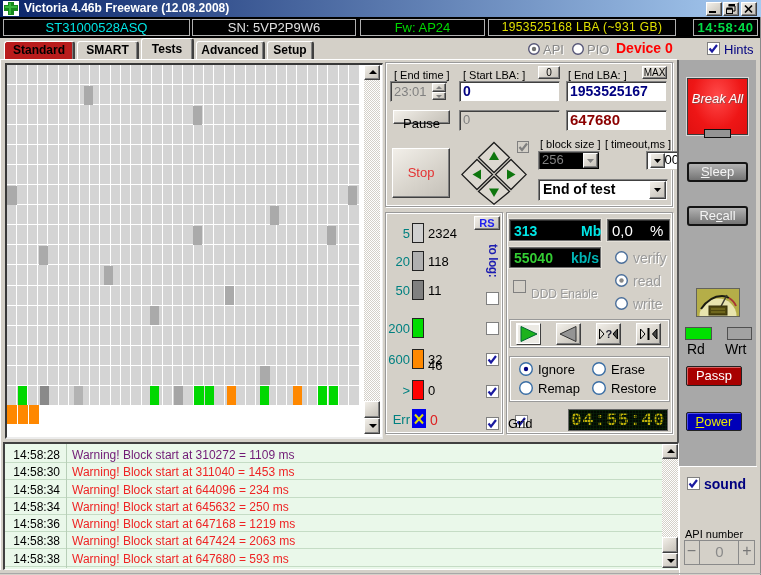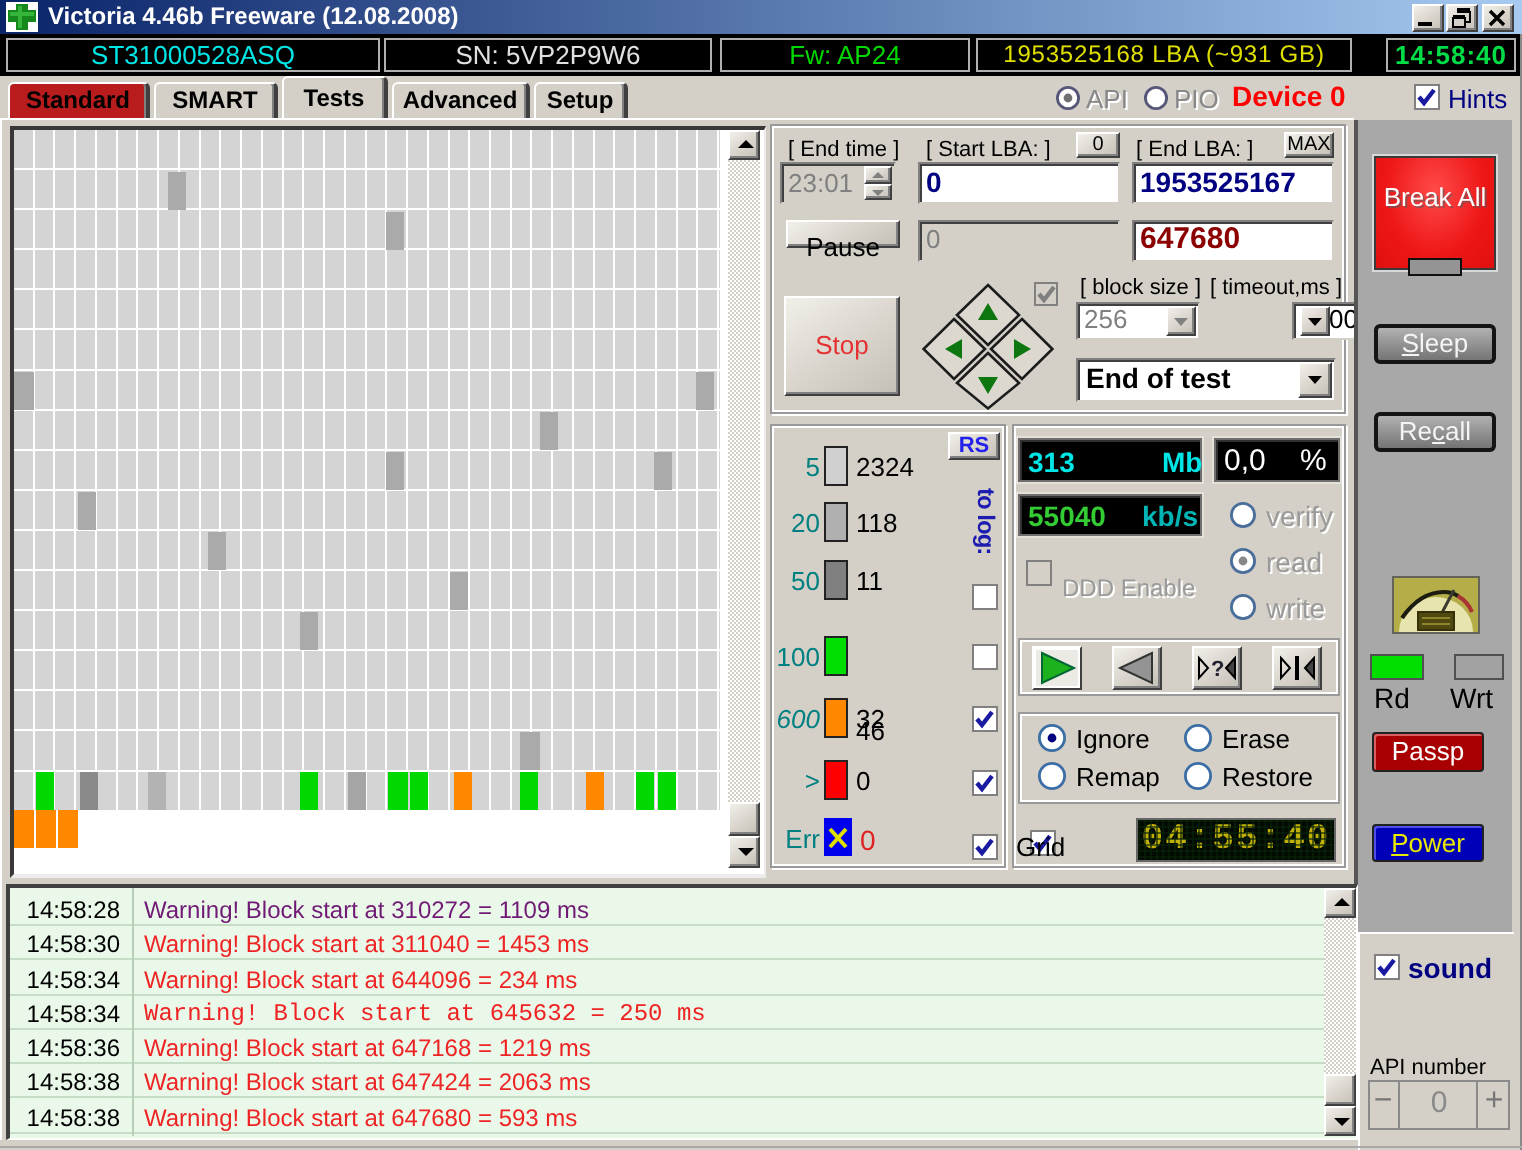--- a/index.html
+++ b/index.html
@@ -142,21 +142,21 @@
 <polygon points="11.5,33.5 20,28.5 20,38.5" fill="#0e760e"></polygon>
 <polygon points="54.5,33.5 46,28.5 46,38.5" fill="#0e760e"></polygon>
 <polygon points="28,47.5 38,47.5 33,56" fill="#0e760e"></polygon>
 </g>
   </svg>
 <svg class="abs" style="left:517px;top:141px" width="12" height="12">
     <rect x="0.5" y="0.5" width="11" height="11" fill="#d4d0c8" stroke="#808080"></rect>
     <path d="M2.5 6.0 l2.5 3 l5 -6.5" stroke="#808080" stroke-width="2.2" fill="none"></path>
   </svg>
 <div class="abs lbl" style="left:540px;top:138px;font-size:11px;">[ block size ]</div>
-<div class="abs edit" style="left:538px;top:151px;width:62px;height:19px;background:#ffffff;color:#808080;font-size:13px;line-height:16px;padding-left:3px;">256</div>
+<div class="abs edit" style="left:538px;top:151px;width:62px;height:19px;background:#000000;color:#808080;font-size:13px;line-height:16px;padding-left:3px;">256</div>
 <div class="abs btn" style="left:583px;top:153px;width:15px;height:15px;">
     <svg width="13" height="13">
       <path d="M3 5 L10 5 L6.5 9 Z" fill="#808080"></path>
     </svg>
   </div>
 <div class="abs lbl" style="left:605px;top:138px;font-size:11px;">[ timeout,ms ]</div>
 <div class="abs edit" style="left:602px;top:151px;width:65px;height:19px;font-size:13px;line-height:16px;padding-left:3px;margin-left:44px;">10000</div>
 <div class="abs btn" style="left:650px;top:153px;width:15px;height:15px;">
     <svg width="13" height="13">
       <path d="M3 5 L10 5 L6.5 9 Z" fill="#000"></path>
@@ -173,24 +173,24 @@
 <div class="abs" style="left:486px;top:244px;font-size:12px;font-weight:bold;color:#1c1cb0;writing-mode:vertical-rl;letter-spacing:-0.5px;">to log:</div>
 <div class="abs teal" style="left:386px;top:226px;width:24px;font-size:13px;text-align:right;">5</div>
 <div class="abs" style="left:412px;top:223px;width:12px;height:20px;background:#d0d0d0;border:1px solid #222;"></div>
 <div class="abs" style="left:428px;top:226px;font-size:13px;color:#000;">2324</div>
 <div class="abs teal" style="left:386px;top:254px;width:24px;font-size:13px;text-align:right;">20</div>
 <div class="abs" style="left:412px;top:251px;width:12px;height:20px;background:#b0b0b0;border:1px solid #222;"></div>
 <div class="abs" style="left:428px;top:254px;font-size:13px;color:#000;">118</div>
 <div class="abs teal" style="left:386px;top:283px;width:24px;font-size:13px;text-align:right;">50</div>
 <div class="abs" style="left:412px;top:280px;width:12px;height:20px;background:#808080;border:1px solid #222;"></div>
 <div class="abs" style="left:428px;top:283px;font-size:13px;color:#000;">11</div>
-<div class="abs teal" style="left:386px;top:321px;width:24px;font-size:13px;text-align:right;">100</div>
+<div class="abs teal" style="left:386px;top:321px;width:24px;font-size:13px;text-align:right;">200</div>
 <div class="abs" style="left:412px;top:318px;width:12px;height:20px;background:#00dd00;border:1px solid #222;"></div>
 <div class="abs" style="left:428px;top:321px;font-size:13px;color:#000;margin-top:37px;">46</div>
-<div class="abs teal" style="left:386px;top:352px;width:24px;font-size:13px;text-align:right;font-style:italic;">600</div>
+<div class="abs teal" style="left:386px;top:352px;width:24px;font-size:13px;text-align:right;">600</div>
 <div class="abs" style="left:412px;top:349px;width:12px;height:20px;background:#ff8800;border:1px solid #222;"></div>
 <div class="abs" style="left:428px;top:352px;font-size:13px;color:#000;">32</div>
 <div class="abs teal" style="left:386px;top:383px;width:24px;font-size:13px;text-align:right;">&gt;</div>
 <div class="abs" style="left:412px;top:380px;width:12px;height:20px;background:#ff0000;border:1px solid #222;"></div>
 <div class="abs" style="left:428px;top:383px;font-size:13px;color:#000;">0</div>
 <div class="abs teal" style="left:386px;top:412px;width:24px;font-size:13px;text-align:right;">Err</div>
 <svg class="abs" style="left:412px;top:409px" width="14" height="19">
     <rect width="14" height="19" fill="#0000ee"></rect>
 <path d="M3 5.5 L11 14.5 M11 5.5 L3 14.5" stroke="#e0e000" stroke-width="2"></path>
   </svg>
@@ -285,21 +285,21 @@
 <div class="abs" style="left:611px;top:381px;font-size:13px;">Restore</div>
 <svg class="abs" style="left:515px;top:415px" width="13" height="13">
     <rect x="0.5" y="0.5" width="12" height="12" fill="#fff" stroke="#808080"></rect>
     <path d="M2.5 6.5 l2.5 3 l5 -6.5" stroke="#1a1aa0" stroke-width="2.2" fill="none"></path>
   </svg>
 <div class="abs" style="left:508px;top:416px;font-size:13px;">Grid</div>
 <div class="abs" style="left:568px;top:409px;width:100px;height:22px;background:#020a02;border:1px solid #666;color:#c0b008;font-family:'Liberation Mono',monospace;font-weight:bold;font-size:18px;line-height:20px;text-align:center;letter-spacing:1px;">04:55:40<div style="position:absolute;left:0;top:0;width:100%;height:100%;background-image:repeating-linear-gradient(to right,rgba(8,34,8,.6) 0 1px,transparent 1px 3px),repeating-linear-gradient(to bottom,rgba(8,34,8,.6) 0 1px,transparent 1px 3px);"></div></div>
 <div class="abs" style="left:677px;top:60px;width:2px;height:406px;background:#555;"></div>
 <div class="abs" style="left:679px;top:60px;width:77px;height:406px;background:#a8a8a8;"></div>
 <div class="abs" style="left:756px;top:40px;width:5px;height:535px;background:#d4d0c8;"></div>
-<div class="abs" style="left:687px;top:78px;width:61px;height:57px;background:radial-gradient(ellipse at 50% 30%,#ff4a4a 0%,#ee1616 60%,#e01010 100%);border:1px solid #3a3a3a;box-shadow:0 0 0 1px #d8d8d8;color:#fff;font-size:13px;text-align:center;line-height:40px;text-shadow:1px 1px 0 rgba(90,90,90,.6);">Break All</div>
+<div class="abs" style="left:687px;top:78px;width:61px;height:57px;background:radial-gradient(ellipse at 50% 30%,#ff4a4a 0%,#ee1616 60%,#e01010 100%);border:1px solid #3a3a3a;box-shadow:0 0 0 1px #d8d8d8;color:#fff;font-size:13px;text-align:center;line-height:40px;text-shadow:1px 1px 0 rgba(90,90,90,.6);font-style:italic;">Break All</div>
 <div class="abs" style="left:704px;top:129px;width:27px;height:9px;background:#949494;border:1.5px solid #101010;"></div>
 <div class="abs" style="left:687px;top:162px;width:61px;height:20px;background:linear-gradient(#b2b2b2,#747474);border:2px solid #141414;border-radius:3px;color:#f4f4f4;font-size:13px;text-align:center;line-height:16px;"><span style="text-decoration:underline;">S</span>leep</div>
 <div class="abs" style="left:687px;top:206px;width:61px;height:20px;background:linear-gradient(#b2b2b2,#747474);border:2px solid #141414;border-radius:3px;color:#f4f4f4;font-size:13px;text-align:center;line-height:16px;">Re<span style="text-decoration:underline;">c</span>all</div>
 <svg class="abs" style="left:696px;top:288px;" width="44" height="29">
 <rect x="0" y="0" width="44" height="29" fill="#b5ae48" stroke="#63635b" stroke-width="2"></rect>
 <path d="M3.5 28 A18.5 17.5 0 0 1 40.5 28 Z" fill="#e8e4ae"></path>
 <path d="M5 21 Q14 8 26 8 Q30 8 33 10" stroke="#1c1c10" stroke-width="2" fill="none"></path>
 <path d="M33 10 Q38 13 40 18" stroke="#a83434" stroke-width="2" fill="none"></path>
 <line x1="22" y1="24" x2="31" y2="7" stroke="#3a3a30" stroke-width="1.5"></line>
 <rect x="13" y="18" width="18" height="9" fill="#50490f" stroke="#36300a"></rect>
@@ -316,21 +316,21 @@
 <div class="abs" style="left:8px;top:448px;width:52px;font-size:12px;color:#000;text-align:right;">14:58:28</div>
 <div class="abs" style="left:72px;top:448px;font-size:12px;color:#701a75;">Warning! Block start at 310272 = 1109 ms</div>
 <div class="abs" style="left:5px;top:463px;width:657px;height:17px;border-bottom:1px solid #c5dcc5;"></div>
 <div class="abs" style="left:8px;top:465px;width:52px;font-size:12px;color:#000;text-align:right;">14:58:30</div>
 <div class="abs" style="left:72px;top:465px;font-size:12px;color:#ee2424;">Warning! Block start at 311040 = 1453 ms</div>
 <div class="abs" style="left:5px;top:481px;width:657px;height:17px;border-bottom:1px solid #c5dcc5;"></div>
 <div class="abs" style="left:8px;top:483px;width:52px;font-size:12px;color:#000;text-align:right;">14:58:34</div>
 <div class="abs" style="left:72px;top:483px;font-size:12px;color:#ee2424;">Warning! Block start at 644096 = 234 ms</div>
 <div class="abs" style="left:5px;top:498px;width:657px;height:17px;border-bottom:1px solid #c5dcc5;"></div>
 <div class="abs" style="left:8px;top:500px;width:52px;font-size:12px;color:#000;text-align:right;">14:58:34</div>
-<div class="abs" style="left:72px;top:500px;font-size:12px;color:#ee2424;font-family:Liberation Mono, monospace;">Warning! Block start at 645632 = 250 ms</div>
+<div class="abs" style="left:72px;top:500px;font-size:12px;color:#ee2424;">Warning! Block start at 645632 = 250 ms</div>
 <div class="abs" style="left:5px;top:515px;width:657px;height:17px;border-bottom:1px solid #c5dcc5;"></div>
 <div class="abs" style="left:8px;top:517px;width:52px;font-size:12px;color:#000;text-align:right;">14:58:36</div>
 <div class="abs" style="left:72px;top:517px;font-size:12px;color:#ee2424;">Warning! Block start at 647168 = 1219 ms</div>
 <div class="abs" style="left:5px;top:532px;width:657px;height:17px;border-bottom:1px solid #c5dcc5;"></div>
 <div class="abs" style="left:8px;top:534px;width:52px;font-size:12px;color:#000;text-align:right;">14:58:38</div>
 <div class="abs" style="left:72px;top:534px;font-size:12px;color:#ee2424;">Warning! Block start at 647424 = 2063 ms</div>
 <div class="abs" style="left:5px;top:550px;width:657px;height:17px;border-bottom:1px solid #c5dcc5;"></div>
 <div class="abs" style="left:8px;top:552px;width:52px;font-size:12px;color:#000;text-align:right;">14:58:38</div>
 <div class="abs" style="left:72px;top:552px;font-size:12px;color:#ee2424;">Warning! Block start at 647680 = 593 ms</div>
 <div class="abs" style="left:66px;top:444px;width:1px;height:124px;background:#b8cfb8;"></div>

